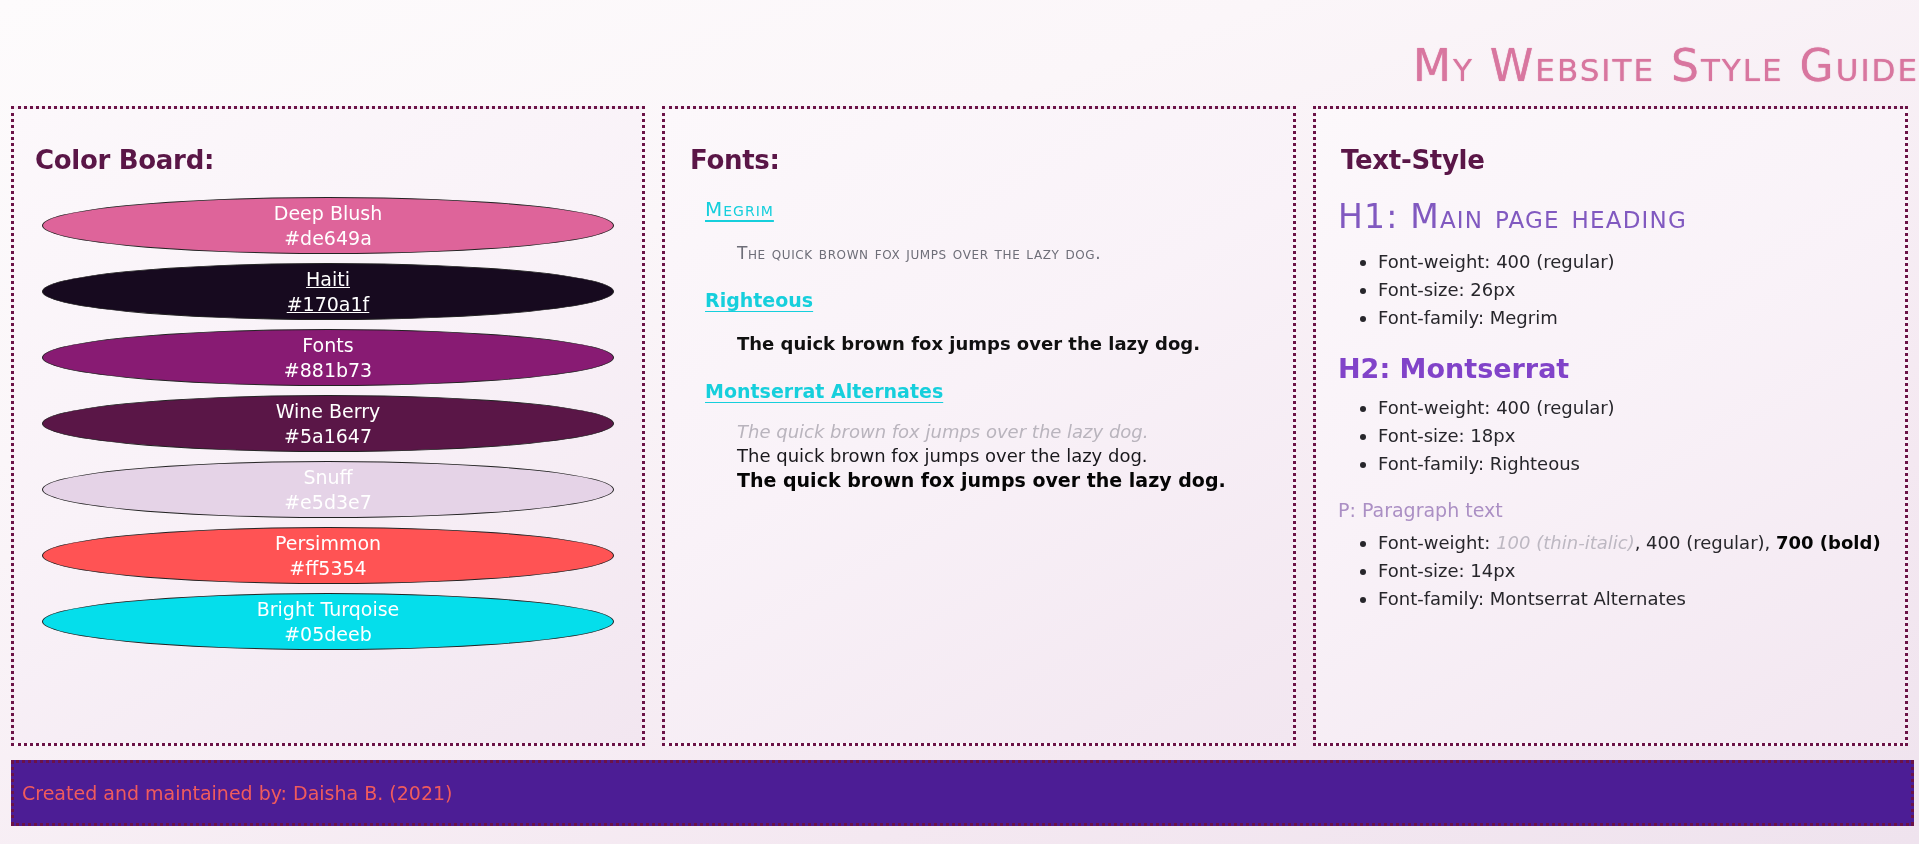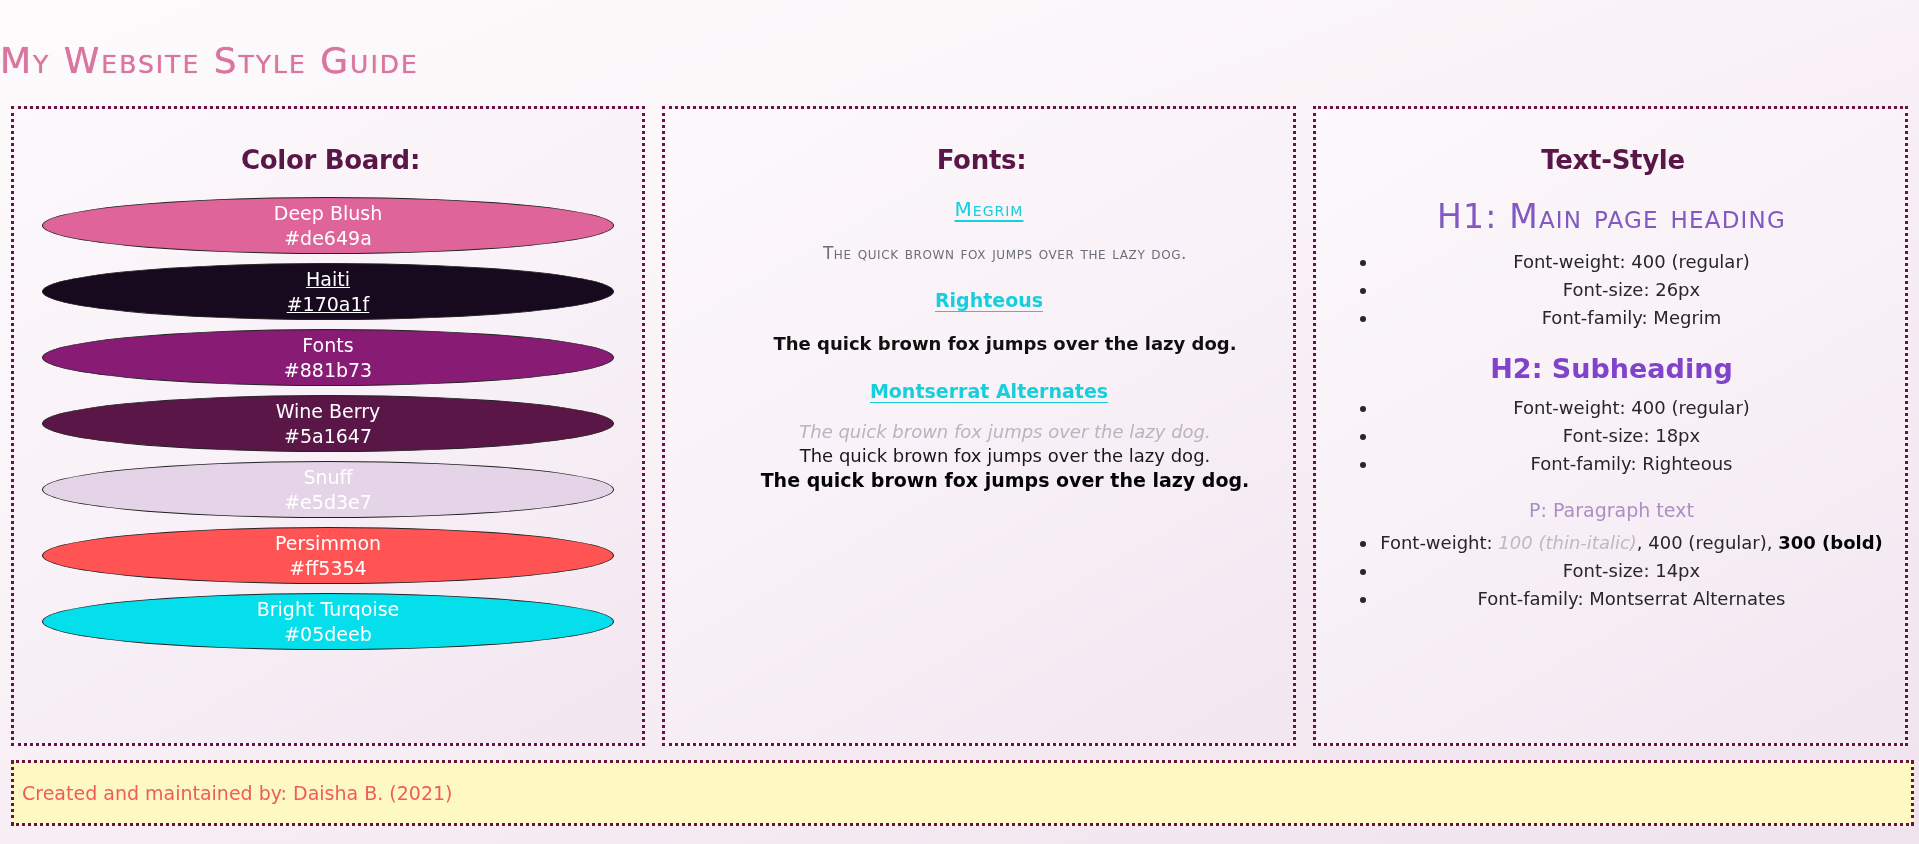--- a/index.html
+++ b/index.html
@@ -10,43 +10,42 @@
     overflow: hidden;
   }
   body {
     background: linear-gradient(160deg, #fdfbfc 0%, #fbf6f9 30%, #f4e8f1 75%, #efe3ee 100%);
     font-family: "Liberation Sans", sans-serif;
     position: relative;
   }
 
   
   .page-title {
-    text-align: left;
-    font-family: "DejaVu Sans", sans-serif;
-    font-weight: 400;
-    font-size: 36px;
+    text-align: right;
+    font-family: "DejaVu Sans", sans-serif;
+    font-weight: 400;
+    font-size: 44px;
     letter-spacing: 2px;
     color: #d8769f;
     font-variant: small-caps;
     padding-top: 14px;
     height: 46px;
     line-height: 46px;
     text-shadow: 0 0 1px #d8769f;
   }
 
   
   .columns {
     position: absolute;
     top: 106px;
     left: 11px;
     right: 11px;
     height: 640px;
     display: flex;
     gap: 17px;
-    text-align: center;
   }
   .panel {
     border: 3px dotted #6b1347;
     background: linear-gradient(150deg, #fcf8fb 0%, #f9f2f8 45%, #f2e6f0 100%);
     position: relative;
     box-sizing: border-box;
   }
   .panel-colors { width: 634px; padding: 30px 16px 0 16px; }
   .panel-fonts  { width: 634px; padding: 30px 20px 0 20px; }
   .panel-text   { flex: 1; padding: 30px 20px 12px 20px; }
@@ -170,21 +169,21 @@
   .bold-seg { font-weight: bold; color: #050505; }
 
   
   .footer {
     position: absolute;
     left: 11px;
     right: 5px;
     top: 760px;
     height: 66px;
     border: 3px dotted #6b1347;
-    background: #fef9c3;
+    background: #4c1d95;
     box-sizing: border-box;
     display: flex;
     align-items: center;
     padding-left: 8px;
   }
   .footer-text {
     font-family: "DejaVu Sans", sans-serif;
     font-size: 19px;
     color: #f05b5c;
   }
@@ -256,30 +255,30 @@
   <section class="panel panel-text" style="border-color: rgb(107, 19, 71);">
     <div class="panel-heading">Text-Style</div>
 
     <div class="h1-demo" style="color: rgb(129, 89, 192);">H1: Main page heading</div>
     <ul class="spec" id="h1-specs">
         <li>Font-weight: 400 (regular)</li>
         <li>Font-size: 26px</li>
         <li>Font-family: Megrim</li>
       </ul>
 
-    <div class="h2-demo" style="color: rgb(129, 67, 201);">H2: Subheading</div>
+    <div class="h2-demo" style="color: rgb(129, 67, 201);">H2: Montserrat</div>
     <ul class="spec" id="h2-specs">
         <li>Font-weight: 400 (regular)</li>
         <li>Font-size: 18px</li>
         <li>Font-family: Righteous</li>
       </ul>
 
     <div class="p-demo" style="color: rgb(171, 143, 196);">P: Paragraph text</div>
     <ul class="spec" id="p-specs">
-      <li><span>Font-weight: </span><span class="thin-italic">100 (thin-italic)</span><span>, 400 (regular), </span><span class="bold-seg">300 (bold)</span></li>
+      <li><span>Font-weight: </span><span class="thin-italic">100 (thin-italic)</span><span>, 400 (regular), </span><span class="bold-seg">700 (bold)</span></li>
     <li>Font-size: 14px</li>
         <li>Font-family: Montserrat Alternates</li>
       </ul>
   </section>
 
 </div>
 
 <footer class="footer" style="border-color: rgb(107, 19, 71);">
   <span class="footer-text" style="color: rgb(240, 91, 92);">Created and maintained by: Daisha B. (2021)</span>
 </footer>

